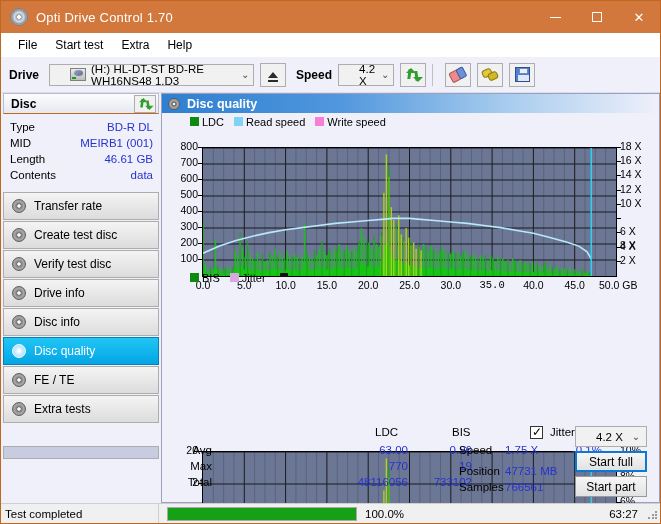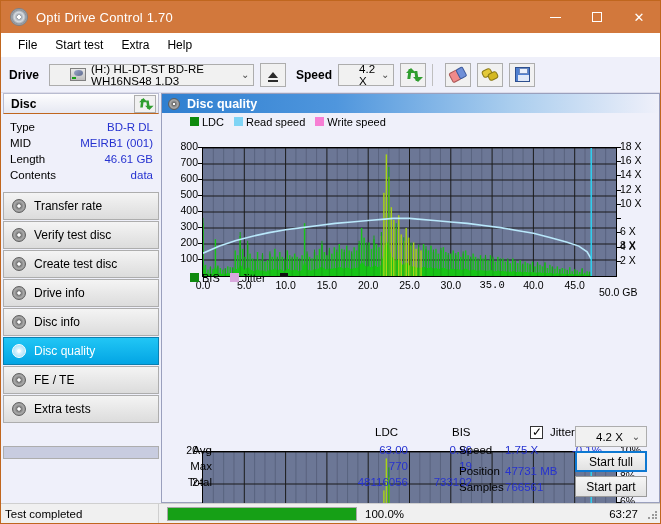--- a/index.html
+++ b/index.html
@@ -338,25 +338,25 @@
         </div>
       </div>
 
       <div id="nav">
         <div class="nav-item">
           <span class="ic-nav"></span>
           <span>Transfer rate</span>
         </div>
         <div class="nav-item">
           <span class="ic-nav"></span>
-          <span>Verify test disc</span>
+          <span>Create test disc</span>
         </div>
         <div class="nav-item">
           <span class="ic-nav"></span>
-          <span>Create test disc</span>
+          <span>Verify test disc</span>
         </div>
         <div class="nav-item">
           <span class="ic-nav"></span>
           <span>Drive info</span>
         </div>
         <div class="nav-item">
           <span class="ic-nav"></span>
           <span>Disc info</span>
         </div>
         <div class="nav-item active">
@@ -698,21 +698,21 @@
           <div class="xtick" style="left: 24px; top: 132px; width: 34px; text-align: center; font-size: 10.5px;">0.0</div>
           <div class="xtick" style="left: 65.3px; top: 132px; width: 34px; text-align: center; font-size: 10.5px;">5.0</div>
           <div class="xtick" style="left: 106.6px; top: 132px; width: 34px; text-align: center; font-size: 10.5px;">10.0</div>
           <div class="xtick" style="left: 147.9px; top: 132px; width: 34px; text-align: center; font-size: 10.5px;">15.0</div>
           <div class="xtick" style="left: 189.2px; top: 132px; width: 34px; text-align: center; font-size: 10.5px;">20.0</div>
           <div class="xtick" style="left: 230.5px; top: 132px; width: 34px; text-align: center; font-size: 10.5px;">25.0</div>
           <div class="xtick" style="left: 271.8px; top: 132px; width: 34px; text-align: center; font-size: 10.5px;">30.0</div>
           <div class="xtick" style="left: 313.1px; top: 132px; width: 34px; text-align: center; font-size: 10.5px; font-family: Liberation Mono, monospace;">35.0</div>
           <div class="xtick" style="left: 354.4px; top: 132px; width: 34px; text-align: center; font-size: 10.5px;">40.0</div>
           <div class="xtick" style="left: 395.7px; top: 132px; width: 34px; text-align: center; font-size: 10.5px;">45.0</div>
-          <div class="xtick" style="left: 437px; top: 132px; width: 34px; text-align: center; font-size: 10.5px; margin-top: 7px;">50.0 GB</div>
+          <div class="xtick" style="left: 437px; top: 132px; width: 34px; text-align: center; font-size: 10.5px;">50.0 GB</div>
         </div>
 
       <div class="legend" style="position:absolute;left:0;top:176px">
         <span class="item">
             <span class="sw" style="background:#0e8a0e"></span>
             <span>BIS</span>
           </span>
         <span class="item">
             <span class="sw" style="background:#d9a8dd"></span>
             <span>Jitter</span>

